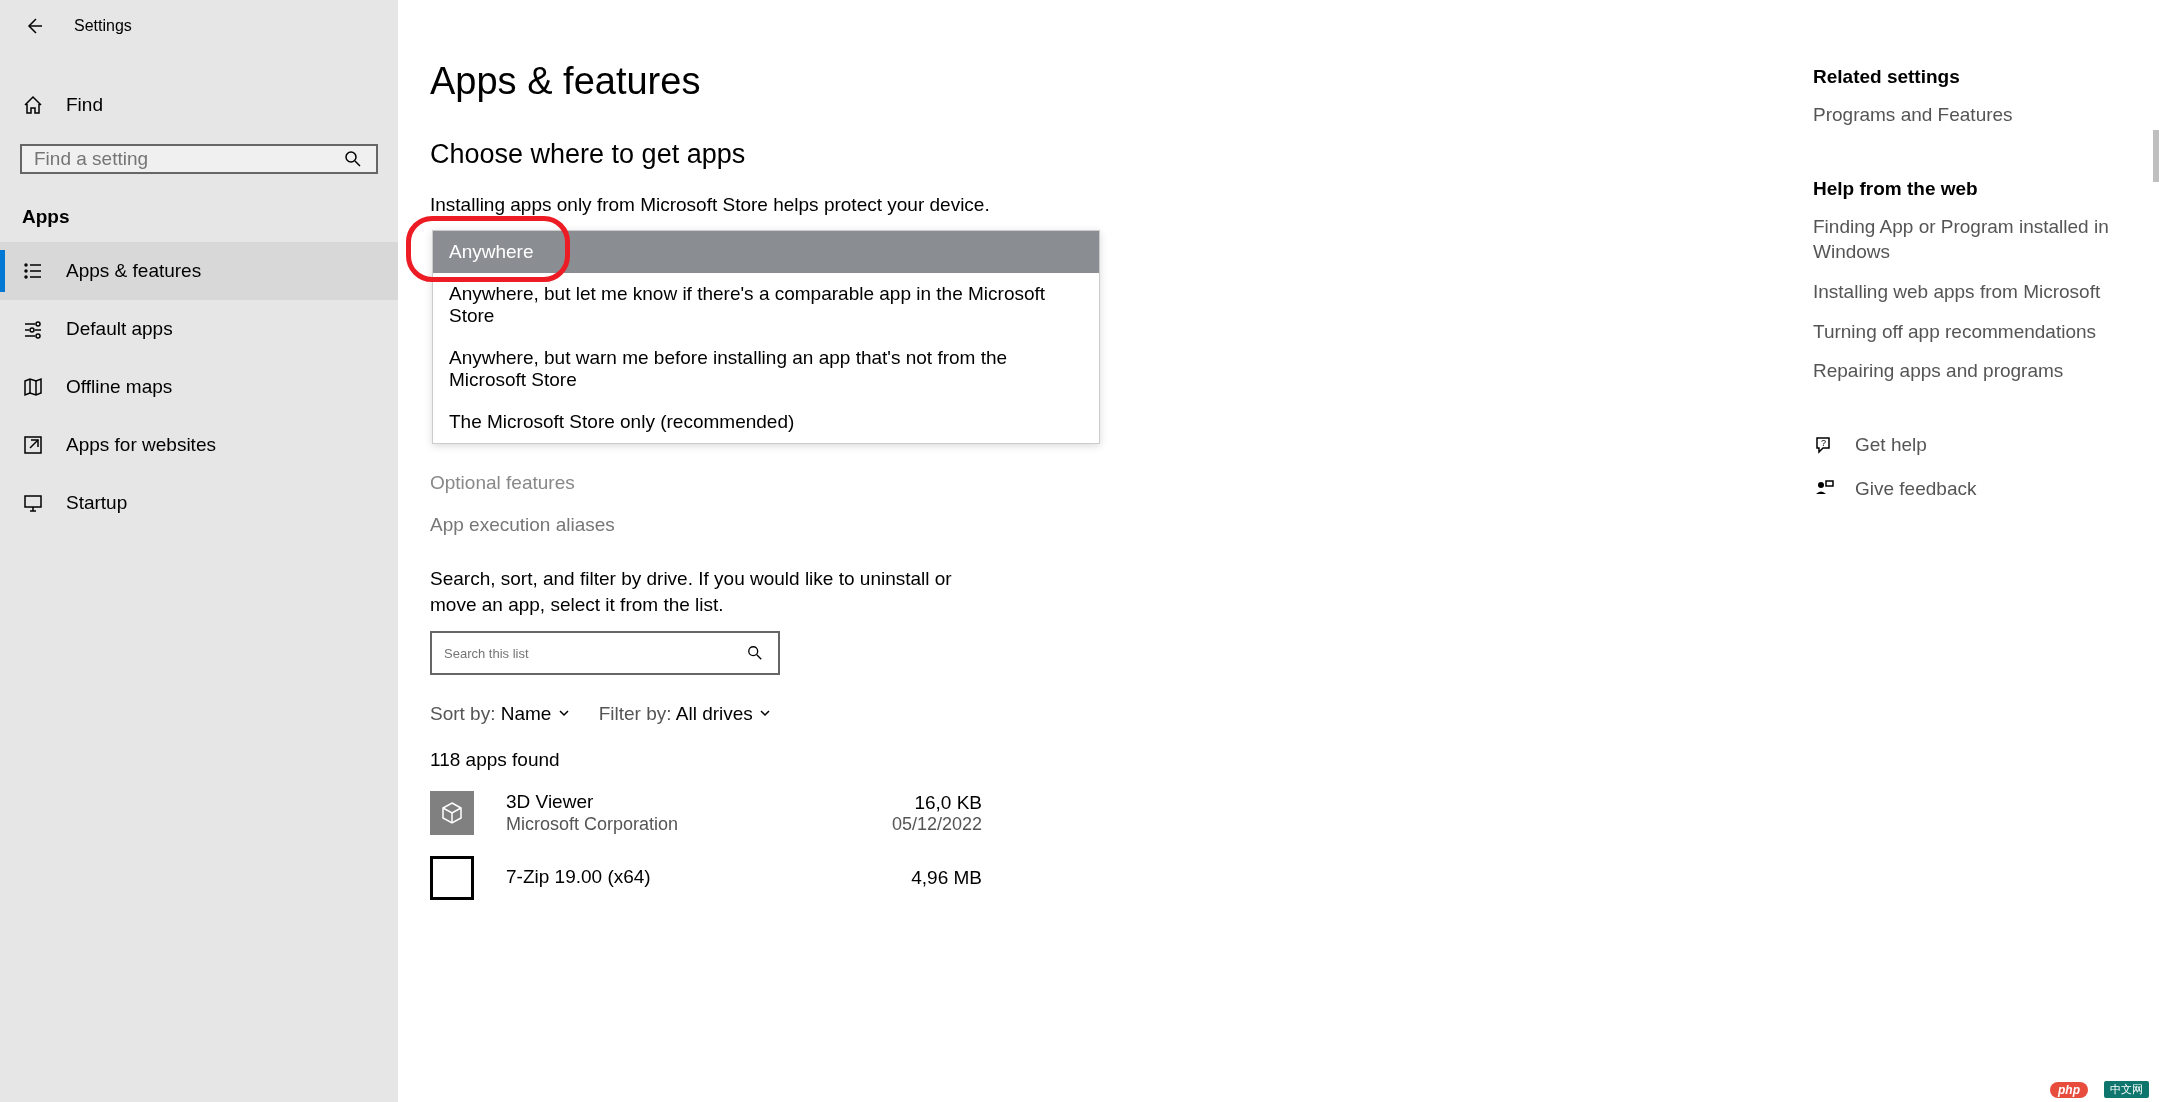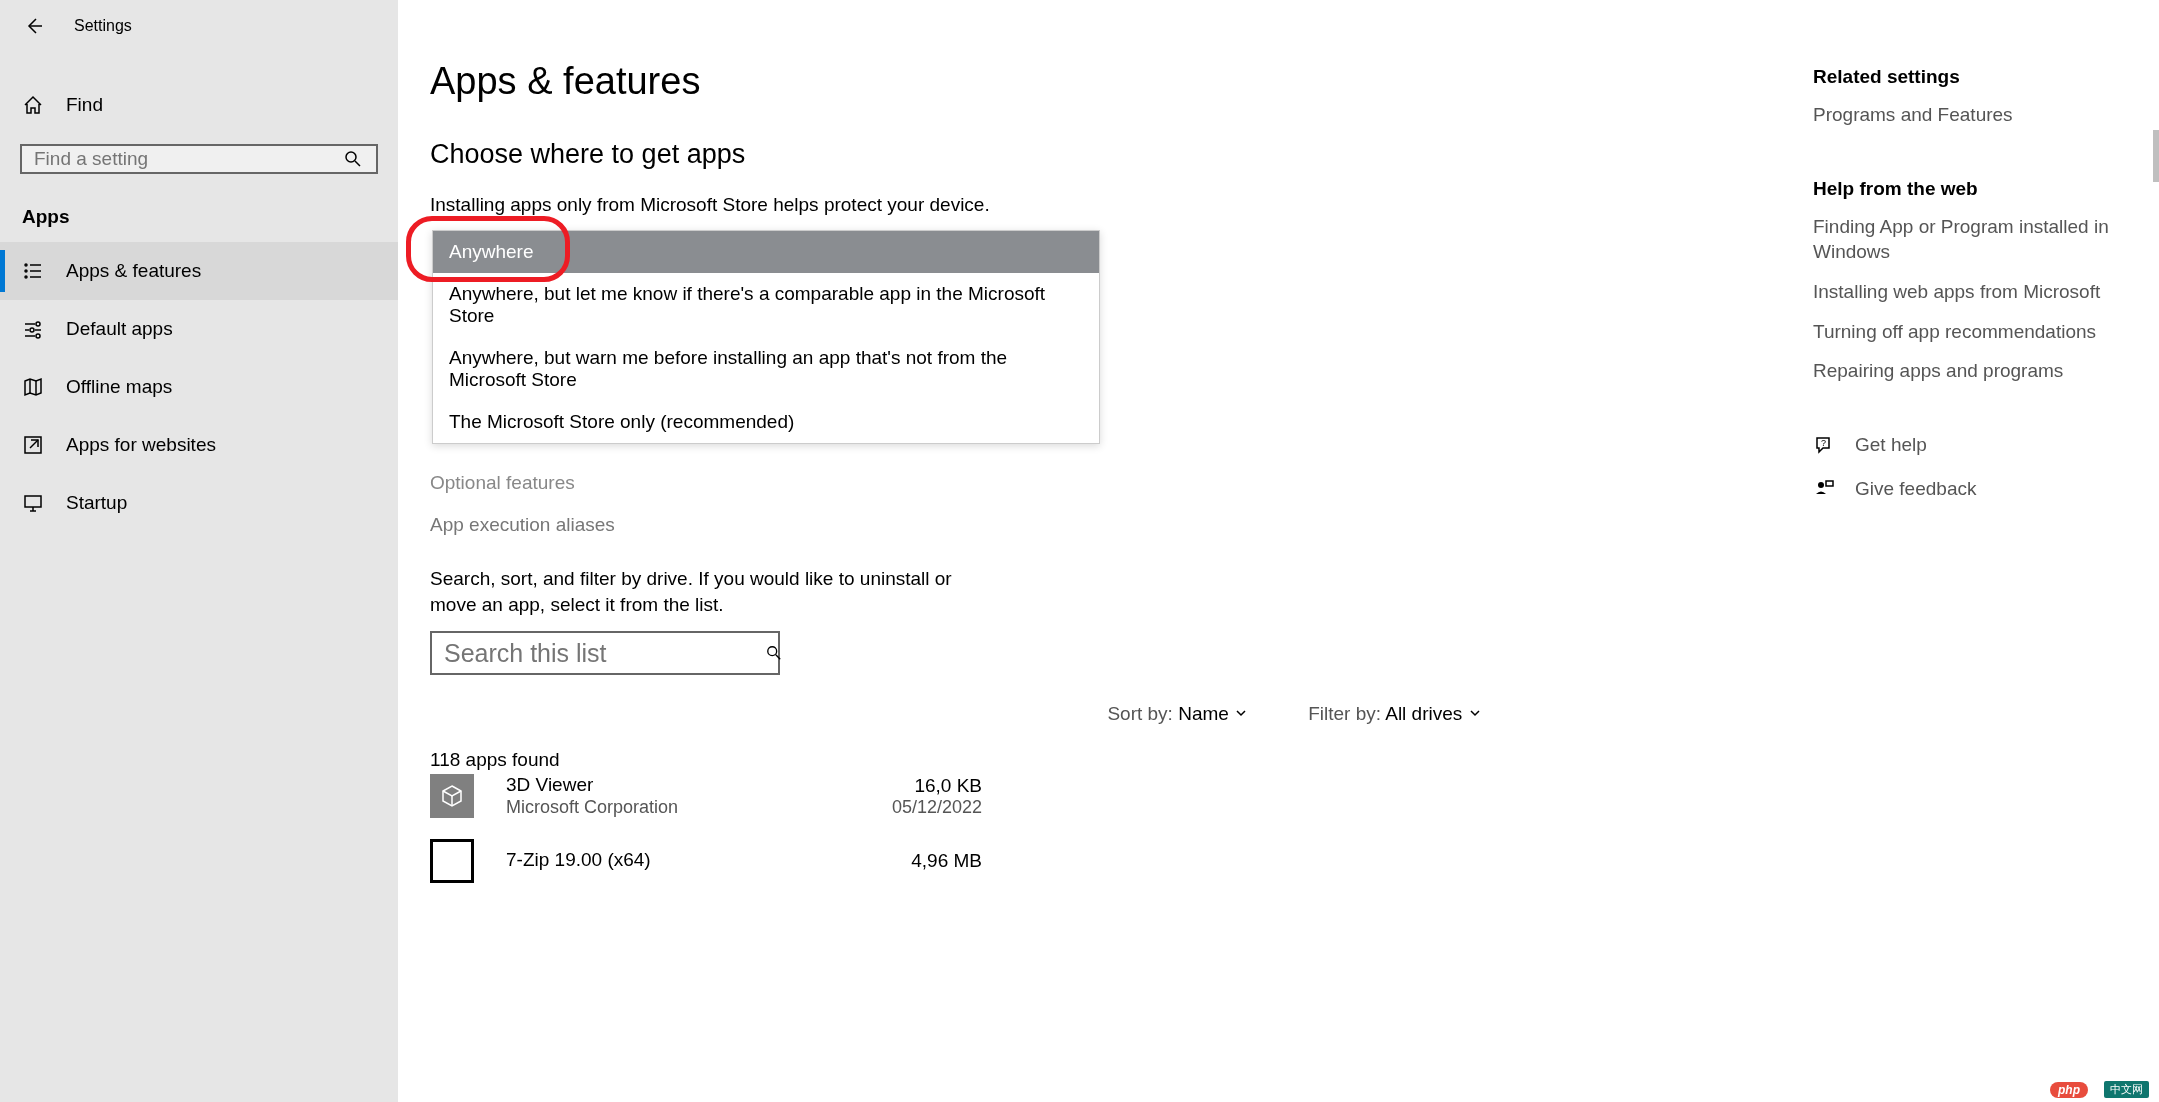--- a/index.html
+++ b/index.html
@@ -31,27 +31,27 @@
   .dropdown-list { width: 668px; border: 1px solid #ccc; background: #fff; box-shadow: 0 2px 8px rgba(0,0,0,0.15); margin-left: 2px; }
   .dropdown-item { padding: 10px 16px; font-size: 19px; }
   .dropdown-item.selected { background: #8a8d91; color: #fff; }
   .dropdown-item:not(.selected) { background: #fff; color: #000; }
   .red-circle { position: absolute; left: -24px; top: -14px; width: 164px; height: 66px; border: 5px solid #ed1c24; border-radius: 26px; pointer-events: none; }
 
   .link-row { color: #0067c0; font-size: 19px; margin-bottom: 20px; }
   .plain-para { font-size: 19px; max-width: 560px; line-height: 1.35; margin-bottom: 14px; }
 
   .list-search { width: 350px; border: 2px solid #666; display: flex; align-items: center; padding: 6px 12px; height: 44px; margin-bottom: 28px; }
-  .list-search input { flex: 1; border: none; outline: none; font-size: 25px; color: #0f172a; }
-
-  .sort-filter { display: flex; gap: 60px; font-size: 19px; margin-bottom: 24px; justify-content: center; }
+  .list-search input { flex: 1; border: none; outline: none; font-size: 13px; color: #0f172a; }
+
+  .sort-filter { display: flex; gap: 28px; font-size: 19px; margin-bottom: 24px; }
   .sf-label { color: #555; }
   .sf-value { color: #000; }
 
-  .count-row { font-size: 19px; margin-bottom: 3px; }
+  .count-row { font-size: 19px; margin-bottom: 20px; }
 
   .app-row { display: flex; align-items: center; gap: 32px; margin-bottom: 20px; width: 552px; }
   .app-icon { width: 44px; height: 44px; background: #808080; display: flex; align-items: center; justify-content: center; color: #fff; }
   .app-icon.outline { background: #fff; border: 3px solid #000; }
   .app-info { flex: 1; }
   .app-name { font-size: 19px; line-height: 1.2; }
   .app-pub { font-size: 18px; color: #555; line-height: 1.2; }
   .app-meta { text-align: right; }
   .app-size { font-size: 19px; }
   .app-date { font-size: 18px; color: #555; }

